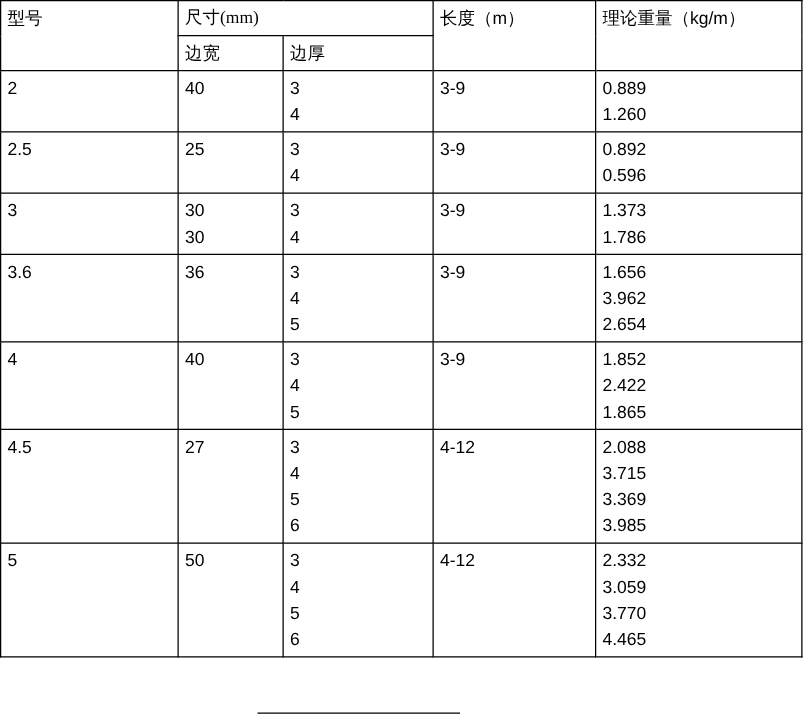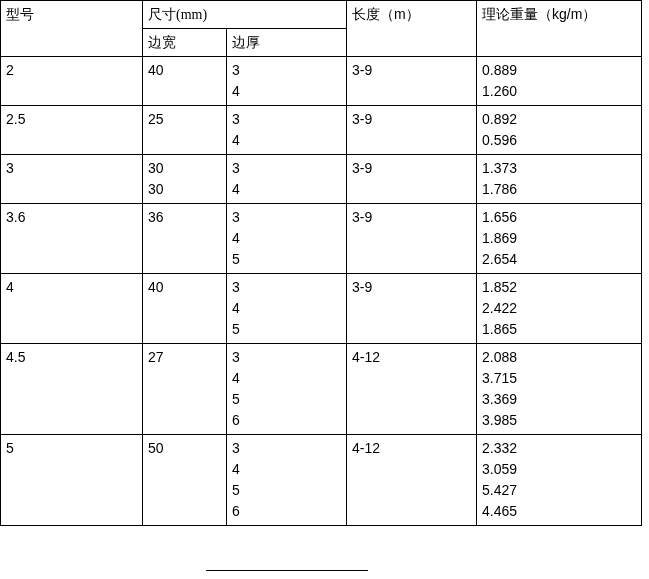--- a/index.html
+++ b/index.html
@@ -146,21 +146,21 @@
         <td class="cell-model">3.6</td>
         <td class="cell-width">36</td>
         <td class="stack">
           <span class="numline">3</span>
           <span class="numline">4</span>
           <span class="numline">5</span>
         </td>
         <td class="cell-length">3-9</td>
         <td class="stack">
           <span class="numline">1.656</span>
-          <span class="numline">1.869</span>
+          <span class="numline">3.962</span>
           <span class="numline">2.654</span>
         </td>
       </tr>
 
       <tr>
         <td class="cell-model">4</td>
         <td class="cell-width">40</td>
         <td class="stack">
           <span class="numline">3</span>
           <span class="numline">4</span>
@@ -198,21 +198,21 @@
         <td class="stack">
           <span class="numline">3</span>
           <span class="numline">4</span>
           <span class="numline">5</span>
           <span class="numline">6</span>
         </td>
         <td class="cell-length">4-12</td>
         <td class="stack">
           <span class="numline">2.332</span>
           <span class="numline">3.059</span>
-          <span class="numline">5.427</span>
+          <span class="numline">3.770</span>
           <span class="numline">4.465</span>
         </td>
       </tr>
 
     </tbody>
   </table>
 
   <div class="tail-line"></div>
 
 </div>

